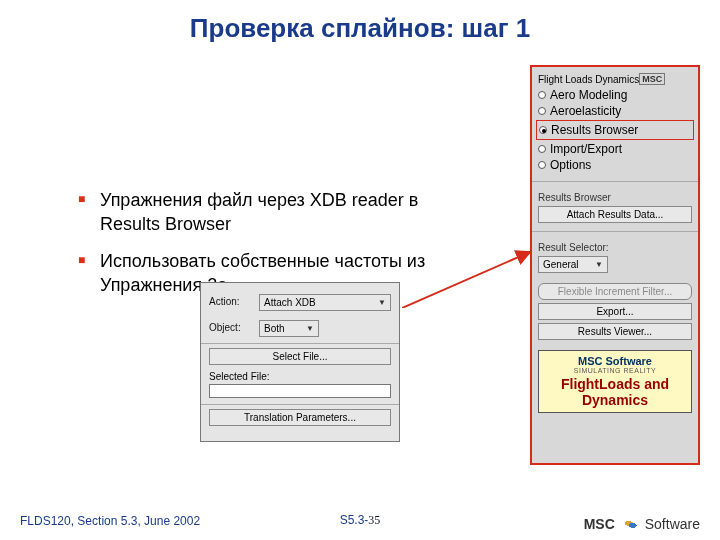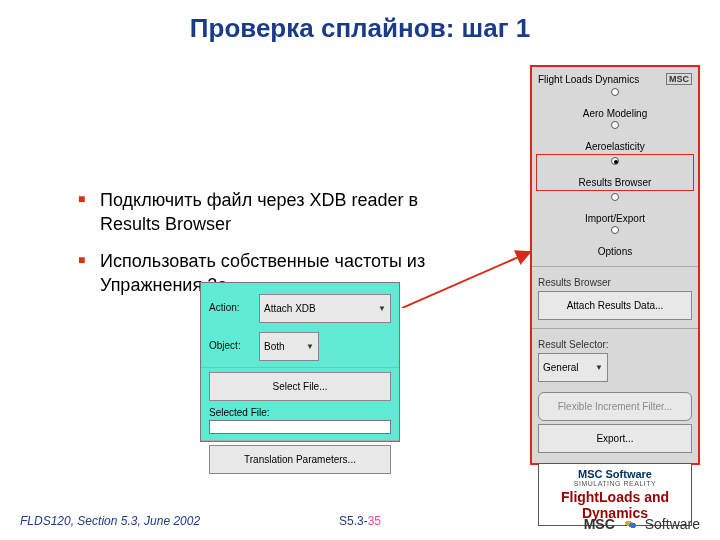--- a/index.html
+++ b/index.html
@@ -45,81 +45,81 @@
     position: absolute;
     top: 65px; right: 20px;
     width: 170px; height: 400px;
     background: #d8d8d8;
     border: 2px solid #d62b1a;
     font-size: 10px;
     color: #000;
     padding: 6px;
   }
   .sidebar .top-row {
-    display: flex; justify-content: space-between; align-items: center;
+    display: flex; justify-content: flex-start; align-items: center;
     margin-bottom: 2px;
   }
   .sidebar .top-row .brand { font-size: 9px; font-weight: bold; color:#333; border:1px solid #777; padding:0 2px; }
-  .radio-row { display: flex; align-items: center; gap: 12px; padding: 1px 0; font-size: 10px; flex-direction: column; }
+  .radio-row { display: flex; align-items: center; gap: 4px; padding: 1px 0; font-size: 12px; }
   .radio-row .dot { width:8px; height:8px; border:1px solid #555; border-radius:50%; background:#fff; display:inline-block; flex:0 0 8px; }
   .radio-row.selected .dot::after { content:""; display:block; width:4px; height:4px; background:#000; border-radius:50%; margin:2px; }
   .radio-highlight { border:1px solid #d62b1a; padding:1px 2px; margin:1px -2px; }
 
   .group-label { font-size:10px; color:#333; margin-top:10px; }
   .select-box, .btn {
     border:1px solid #888; background:#e8e8e8;
-    font-size:10px; padding:8px 4px; margin-top:3px;
+    font-size:10px; padding:2px 4px; margin-top:3px;
     display:flex; align-items:center; justify-content:space-between;
   }
   .btn { justify-content:center; text-align:center; display:block; }
   .btn.disabled { color:#8a8a8a;border-radius:6px; }
   .select-box .caret { font-size:8px; color:#333; }
   .hr { border-top:1px solid #aaa; margin:8px -6px; }
 
   .logo-box {
-    margin-top:10px; border:1px solid #555; background:#ffffff;
+    margin-top:10px; border:1px solid #555; background:#fef9c3;
     padding:4px; text-align:center;
   }
   .logo-box .brand-line { font-size:11px; font-weight:bold; color:#003366; }
   .logo-box .sub { font-size:7px; color:#555; letter-spacing:0.5px; }
   .logo-box .prod { font-size:14px; font-weight:bold; color:#990000; margin-top:2px; }
 
   
   .panel2 {
     position: absolute;
     top: 282px; left: 200px;
     width: 200px; height: 160px;
-    background: #5eead4;
+    background: #e5e5e5;
     border: 1px solid #777;
     font-size: 10px;
     padding: 8px;
   }
   .row { display:flex; align-items:center; gap:6px; margin-bottom:6px; }
   .row .lbl { width:44px; color:#111; }
   .input-line { background:#fff; border:1px solid #777; height:14px; width:100%; margin:2px 0 6px; }
   .hr2 { border-top:1px solid #aaa; margin:4px -8px; }
 
   
   .arrow {
     position:absolute;
     left: 402px; top: 248px;
     width: 140px; height: 60px;
     pointer-events:none;
   }
 
   
   .footer-left {
     position:absolute; left:20px; bottom:12px;
-    font-size:12px; color:#1a3a8a;font-style:italic;
+    font-size:12px; color:#1a3a8a;
   }
   .footer-center {
     position:absolute; left:0; right:0; bottom:12px; text-align:center;
     font-size:12px; color:#1a3a8a;
   }
-  .footer-center .pg { color:#ec4899; }
+  .footer-center .pg { color:#0f172a;font-family:Liberation Serif, serif; }
   .footer-right {
     position:absolute; right:20px; bottom:8px;
     font-size:14px; font-weight:bold; color:#333;
     display:flex; align-items:center; gap:2px;
   }
   .footer-right .swoosh {
     width:26px; height:14px; position:relative; display:inline-block;
   }
   .footer-right .swoosh::before{
     content:""; position:absolute; inset:0;
@@ -127,21 +127,21 @@
       radial-gradient(10px 6px at 60% 60%, #3a73c9 40%, transparent 41%),
       radial-gradient(10px 6px at 45% 45%, #d9a62e 40%, transparent 41%);
   }
 </style>
 </head>
 <body>
 
 <div class="title">Проверка сплайнов: шаг 1</div>
 
 <ul class="bullets">
-  <li>Подключить файл через XDB reader в Results Browser</li>
+  <li>Упражнения файл через XDB reader в Results Browser</li>
   <li>Использовать собственные частоты из Упражнения 2а</li>
 </ul>
 
 <div class="sidebar">
   <div class="top-row">
     <span>Flight Loads Dynamics</span>
     <span class="brand">MSC</span>
   </div>
   <div class="radio-row">
       <span class="dot"></span>
@@ -174,20 +174,21 @@
   <div class="hr"></div>
 
   <div class="group-label">Result Selector:</div>
   <div class="select-box" style="width:70px">
     <span>General</span>
     <span class="caret">▼</span>
   </div>
 
   <div class="btn disabled" style="margin-top:10px">Flexible Increment Filter...</div>
   <div class="btn">Export...</div>
+  <div class="btn">Results Viewer...</div>
 
   <div class="logo-box">
     <div class="brand-line">MSC Software</div>
     <div class="sub">SIMULATING REALITY</div>
     <div class="prod">FlightLoads and Dynamics</div>
   </div>
 </div>
 
 <div class="panel2">
   <div class="row">

